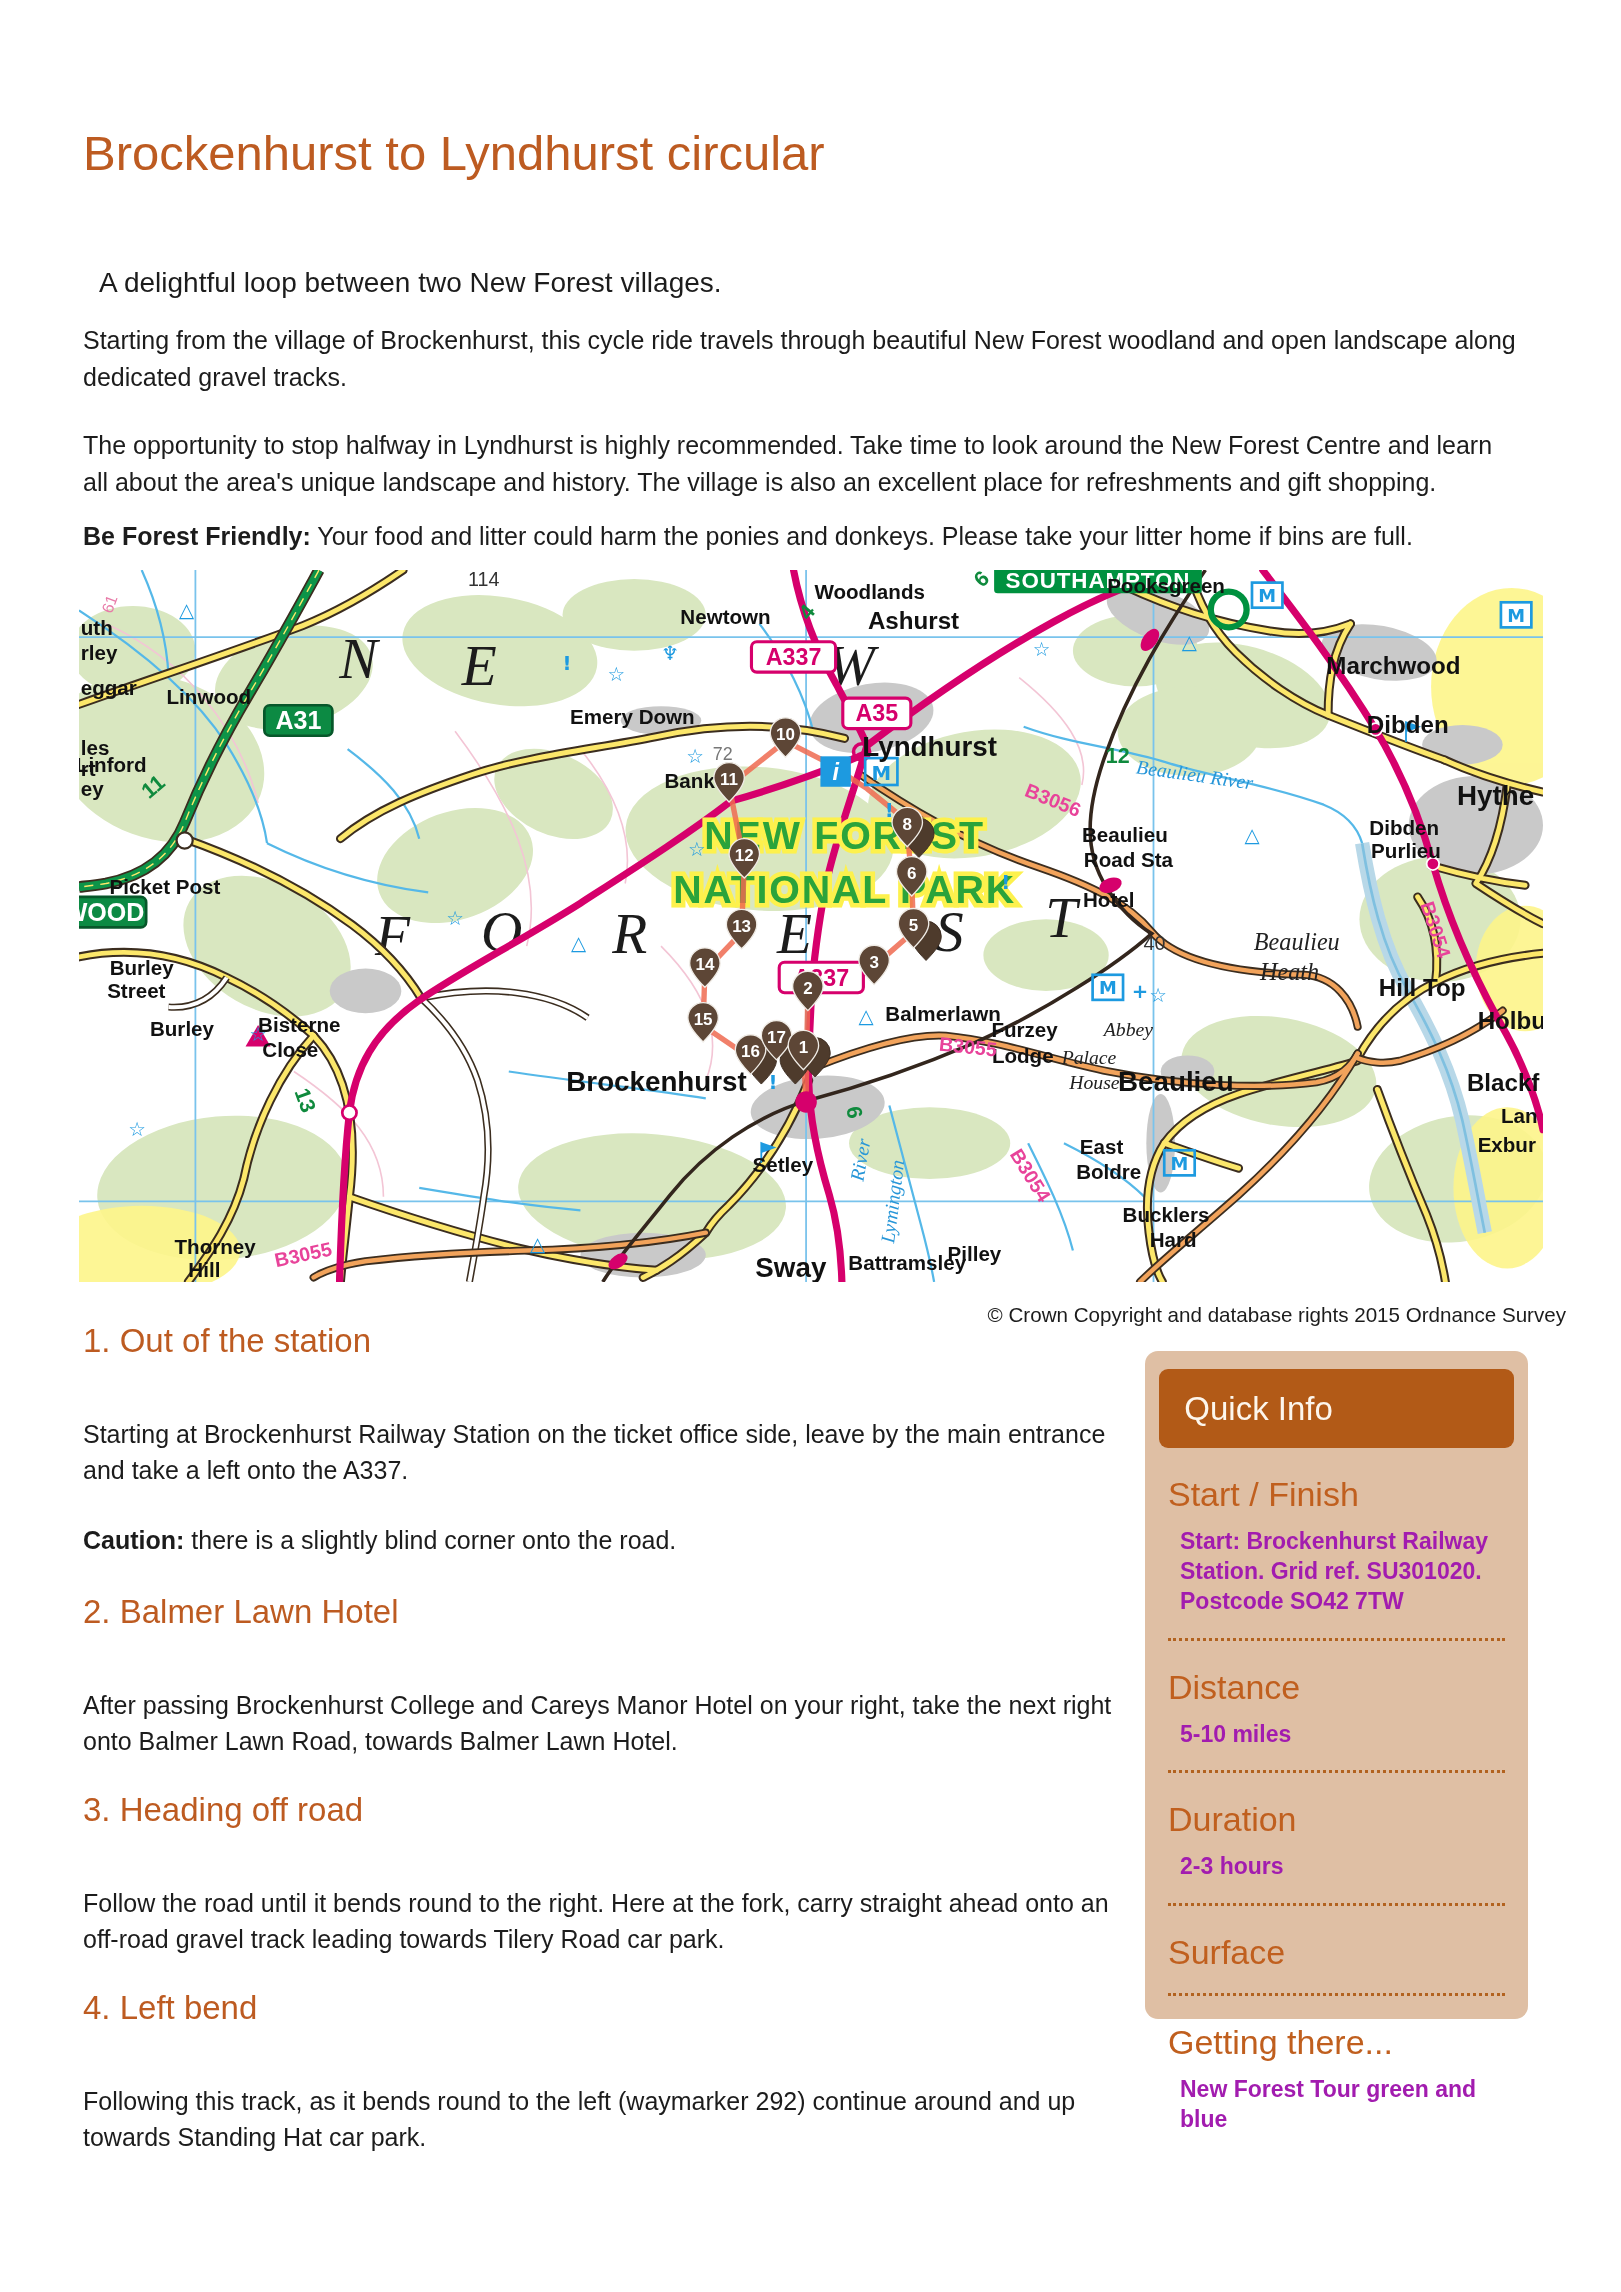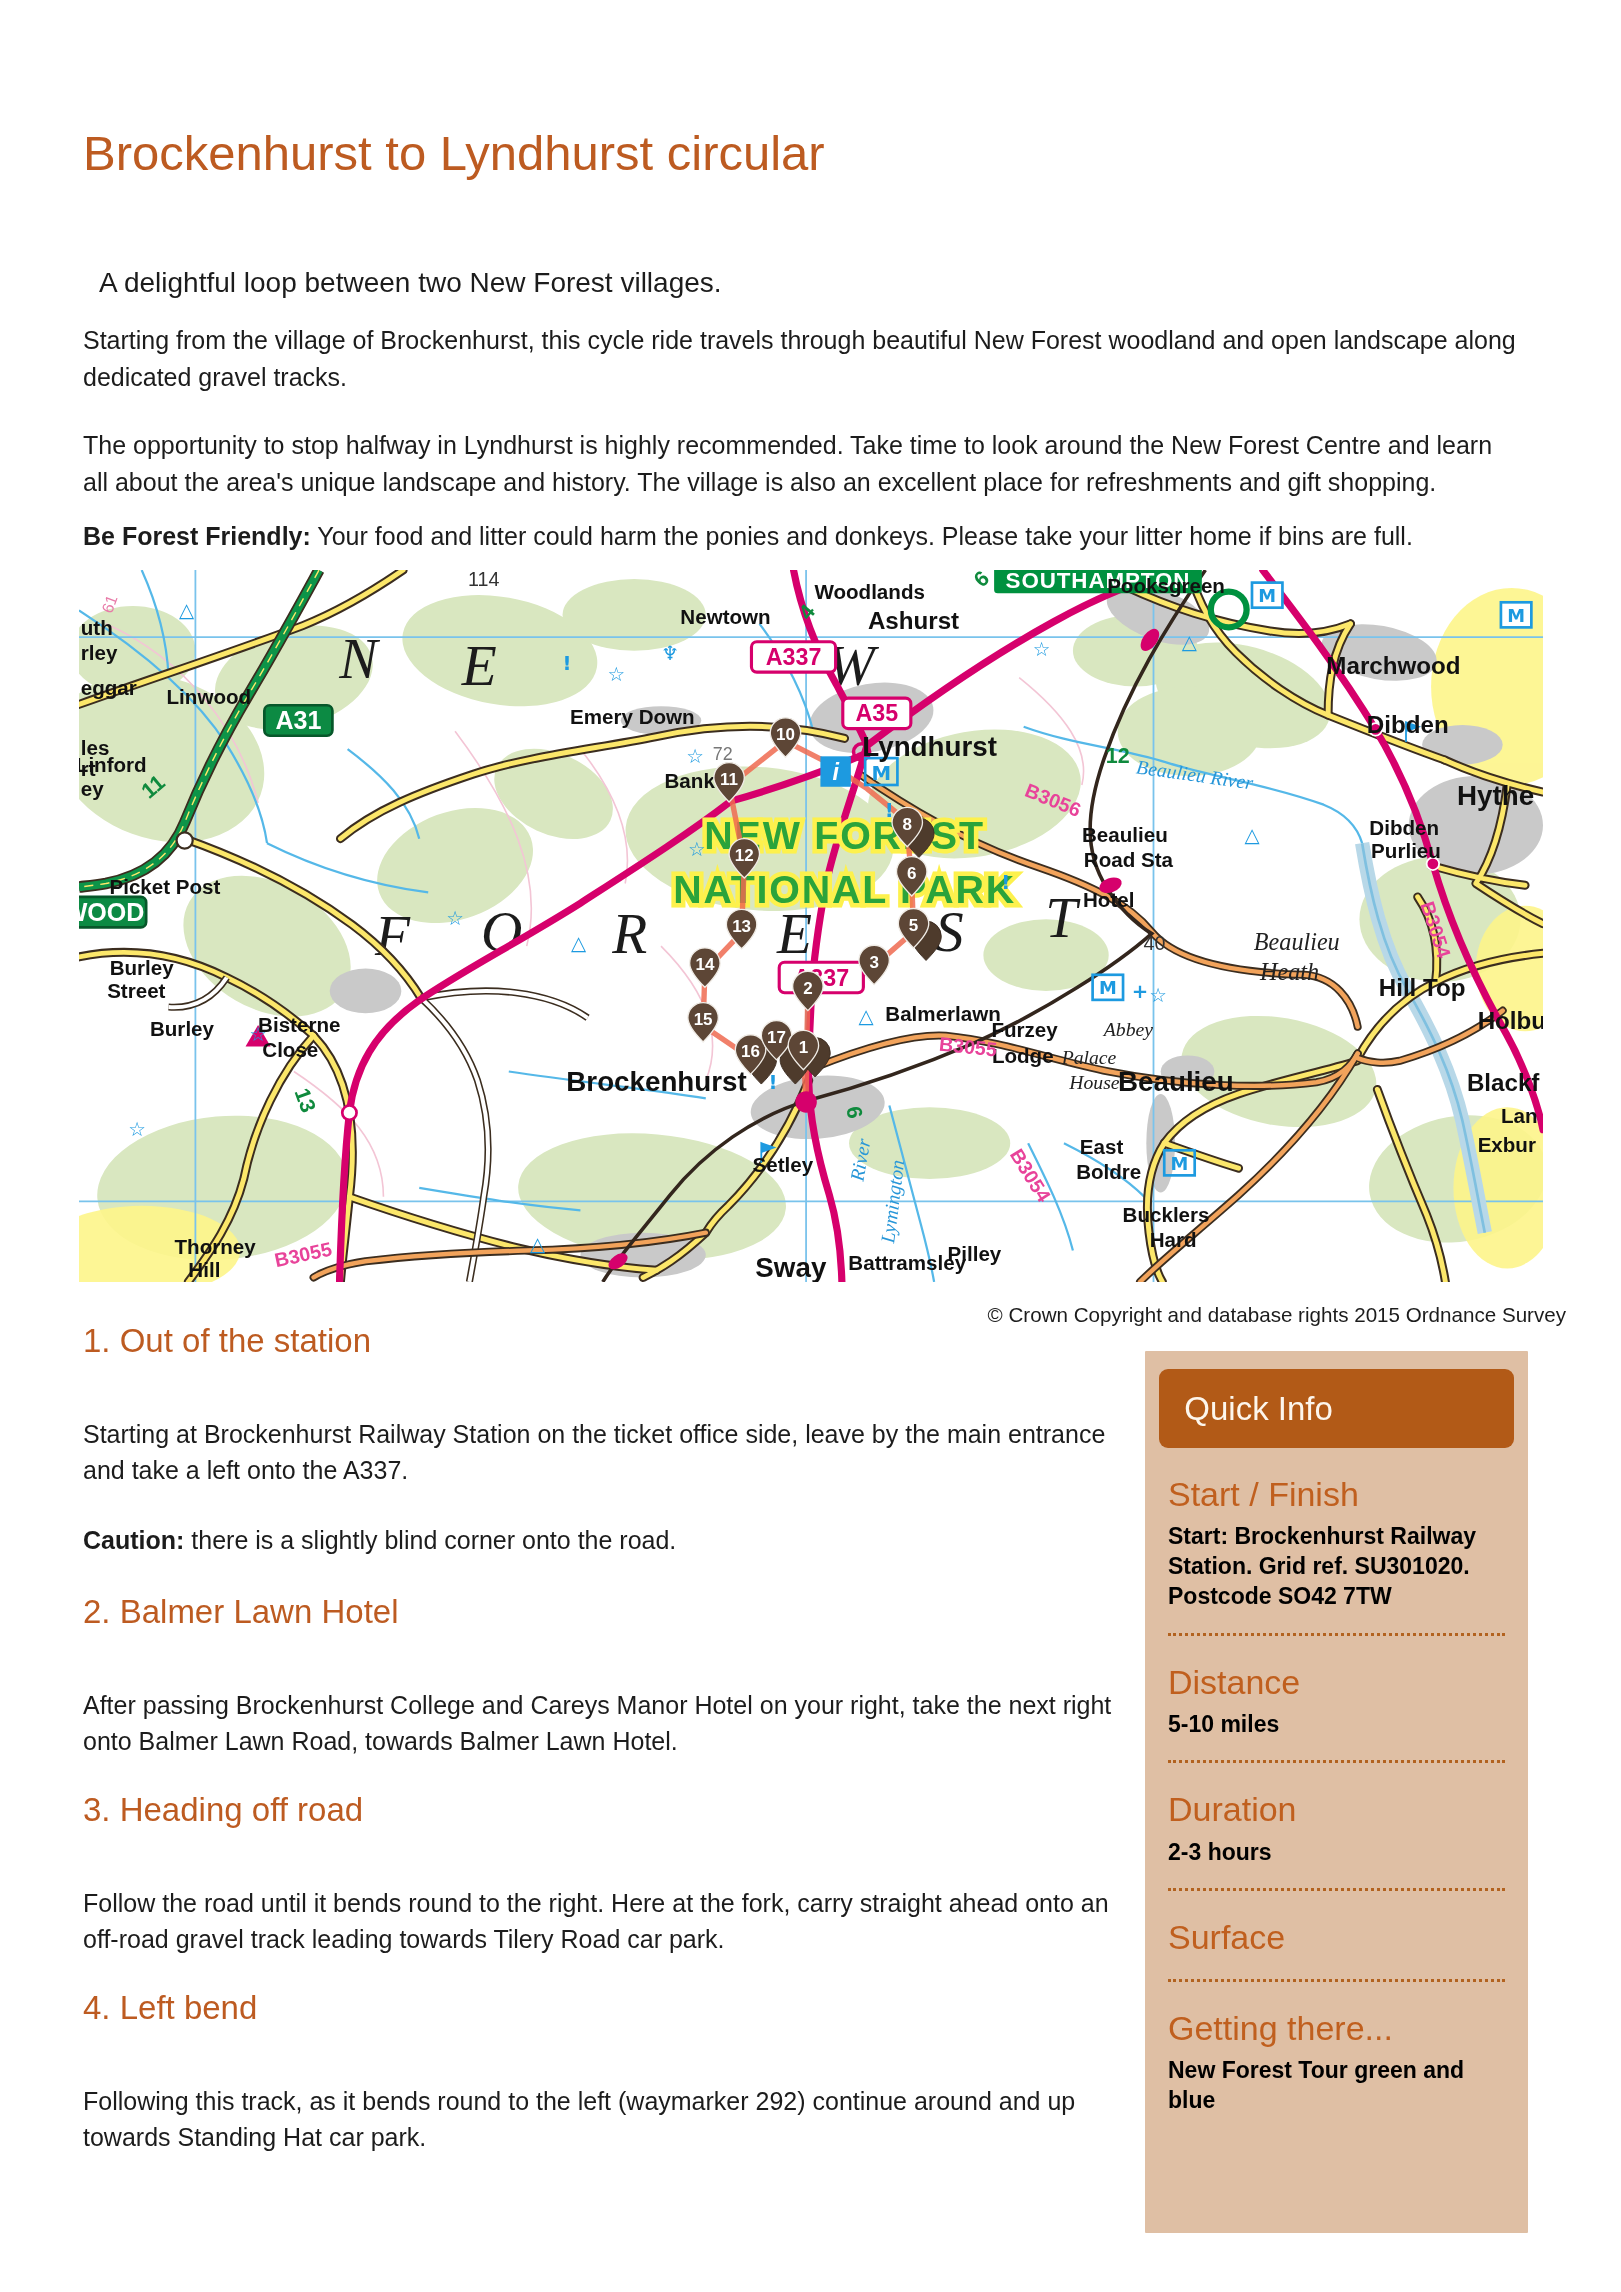--- a/index.html
+++ b/index.html
@@ -11,26 +11,26 @@
   #p1{top:322px;} #p2{top:427px;} #p3{top:518px;}
   .b{font-weight:bold;}
   #map{position:absolute;left:79px;top:570px;width:1464px;height:712px;}
   #map svg{display:block;}
   #copyright{position:absolute;left:79px;top:1287px;width:1471px;text-align:right;font-size:20.6px;margin:16px;}
   #sections{position:absolute;left:83px;top:1322px;width:1048px;}
   #sections h2{font-size:33px;font-weight:normal;color:#bd5b21;margin:32px 0 0 0;}
   #sections h2:first-child{margin-top:0;}
   #sections p.body{font-size:25px;line-height:36px;margin:56px 0 0 0;}
   #sections p.note{font-size:25px;line-height:36px;margin:34px 0 35px 0;}
-  #sidebar{position:absolute;left:1145px;top:1351px;width:383px;height:882px;background:#dfbfa4;border-radius:1px;}
+  #sidebar{position:absolute;left:1145px;top:1351px;width:383px;height:668px;background:#dfbfa4;border-radius:13px;}
   #qi-header{margin:18px 14.3px 0 14.3px;height:79px;background:#b25a17;border-radius:9px;
              color:#fdf6ec;font-size:33px;line-height:79px;padding-left:25px;}
   #sb-content{padding:0 23px;}
   #sb-content h3{font-size:34px;font-weight:normal;color:#c05f1e;margin:27px 0 7.2px 0;}
-  #sb-content .sb-text{font-size:23px;line-height:30px;color:#000000;font-weight:bold;margin:0;}
+  #sb-content .sb-text{font-size:23px;line-height:30px;color:#a21caf;font-weight:bold;margin:12px;}
   .sb-sep{border:none;border-top:3.6px dotted #b2621f;margin:21.5px 0 0 0;}
   
   text{font-family:"Liberation Sans",sans-serif;}
   .town{font-size:23px;font-weight:bold;fill:#111;}
   .town-lg{font-size:27px;font-weight:bold;fill:#111;}
   .town-xl{font-size:31px;font-weight:bold;fill:#111;}
   .cut{font-size:23px;font-weight:bold;fill:#111;}
   .ital{font-size:22px;font-style:italic;font-family:"Liberation Serif",serif;fill:#222;}
   .heath{font-size:27px;font-style:italic;font-family:"Liberation Serif",serif;fill:#222;}
   .water{font-size:22px;font-style:italic;font-family:"Liberation Serif",serif;fill:#2796d8;}

